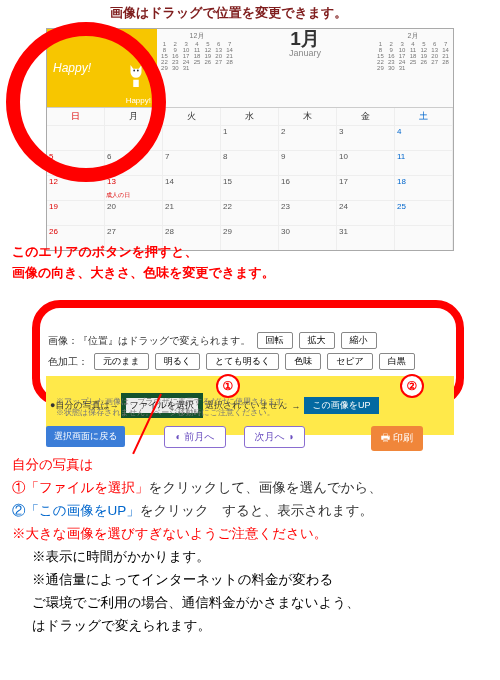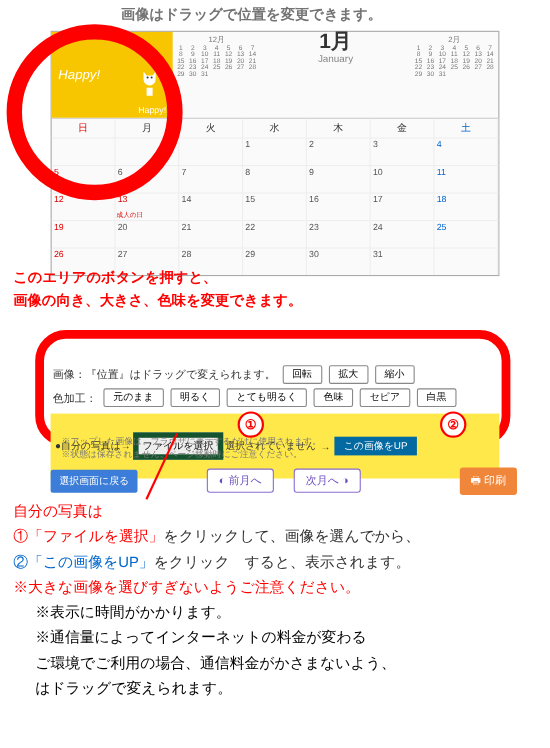--- a/index.html
+++ b/index.html
@@ -1,17 +1,17 @@
 <!DOCTYPE html>
 <html><head>
 <meta charset="utf-8">
 <style>
   body{margin:0;font-family:"Hiragino Kaku Gothic ProN","Yu Gothic",sans-serif;font-size:10px;color:#333;background:#fff}
   .page{width:500px;height:680px;position:relative;box-sizing:border-box}
-  .top-note{position:absolute;top:4px;left:110px;color:#737373;font-size:13px;font-weight:bold}
+  .top-note{position:absolute;top:4px;left:110px;color:#7f1d1d;font-size:13px;font-weight:bold}
   .cal-outer{position:absolute;top:28px;left:46px;width:408px;border:1px solid #aaa;background:#fafafa;box-sizing:border-box}
   .cal-head{display:flex;height:78px}
   .photo-box{width:110px;height:78px;background:#f7c600;display:flex;align-items:center;justify-content:flex-start;position:relative}
   .photo-box .txt{color:#fff;font-style:italic;font-size:12px;margin-left:6px}
   .photo-box .cat{position:absolute;right:10px;bottom:18px;width:22px;height:26px}
   .photo-box .cap{position:absolute;right:6px;bottom:2px;font-size:8px;color:#fff}
   .mini{width:80px;font-size:6px;color:#777;padding:2px;box-sizing:border-box}
   .mini-title{text-align:center;font-size:7px}
   .mini-grid{display:grid;grid-template-columns:repeat(7,1fr);gap:0}
   .mini-grid span{text-align:center}
@@ -32,21 +32,21 @@
   .ctrl-row{display:flex;align-items:center;gap:6px;margin-bottom:4px;font-size:10px;flex-wrap:wrap}
   .ctrl-row .lbl{color:#333}
   .btn{border:1px solid #888;background:#fff;font-size:9px;padding:1px 8px;border-radius:2px}
   .upload-bar{position:absolute;top:376px;left:46px;width:408px;background:#ffe94a;display:flex;align-items:center;font-size:9px;box-sizing:border-box;padding:17px 4px}
   .upload-bar .bullet{color:#333}
   .file-btn{border:5px solid #14532d;background:#eee;font-size:9px;padding:1px 4px;margin:0 2px}
   .arrow{margin:0 4px}
   .up-btn{background:#0369a1;color:#fff;border:none;font-size:9px;padding:2px 8px}
   .num-badge{position:absolute;width:20px;height:20px;border:2px solid #f00;border-radius:50%;background:#fff;color:#f00;font-size:12px;font-weight:bold;display:flex;align-items:center;justify-content:center;z-index:6}
   .notes-small{position:absolute;top:396px;left:56px;font-size:8px;color:#777;line-height:1.4}
-  .nav-row{position:absolute;top:426px;left:46px;width:424px;display:flex;align-items:center;justify-content:center;gap:18px}
+  .nav-row{position:absolute;top:426px;left:46px;width:377px;display:flex;justify-content:center;gap:18px}
   .nav-back{position:absolute;left:0;background:#3b7dd8;color:#fff;border:none;font-size:9px;padding:4px 8px;border-radius:2px}
   .nav-btn{border:1px solid #8a6dd0;background:#fff;color:#6b4fc0;font-size:10px;padding:3px 10px;border-radius:3px}
   .print-btn{position:absolute;right:0;background:#f0863a;color:#fff;border:none;font-size:10px;padding:4px 10px;border-radius:3px}
   .ptr-line{position:absolute;background:#f00;z-index:4}
   .body-text{position:absolute;top:454px;left:12px;font-size:13.5px;line-height:1.7}
   .body-text .hd{color:#f00;font-weight:normal}
   .body-text .p1{color:#f00}
   .body-text .p2{color:#06c}
   .body-text .warn{color:#f00}
   .body-text .sub{color:#000;margin-left:20px}

